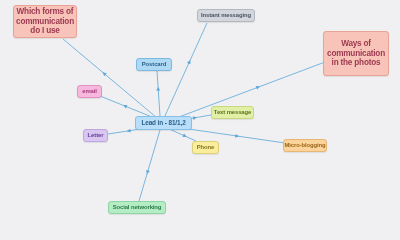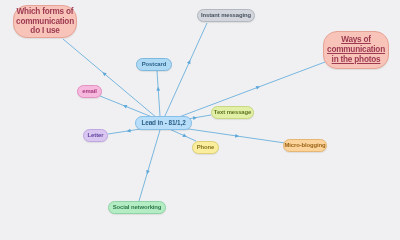--- a/index.html
+++ b/index.html
@@ -23,21 +23,21 @@
     position: absolute;
     left: 0;
     top: 0;
     width: 400px;
     height: 226px;
     pointer-events: none;
   }
   .node {
     position: absolute;
     box-sizing: border-box;
-    border-radius: 14px;
+    border-radius: 3px;
     border: 1px solid rgba(0,0,0,0.18);
     display: flex;
     align-items: center;
     justify-content: center;
     text-align: center;
     line-height: 1.18;
     white-space: pre-line;
     letter-spacing: -0.1px;
     box-shadow: 0 1px 1px rgba(0,0,0,0.08);
   }
@@ -96,21 +96,21 @@
         <polygon points="239.0267466660578,136.32012558395712 234.95345110131393,137.6482307161804 235.499850232263,133.88771905023677" fill="#5ba7d9"></polygon>
         <line x1="160" y1="130" x2="139" y2="201" stroke="#5ba7d9" stroke-width="0.8"></line>
         <polygon points="146.91238898604908,174.248589618596 146.1795471167488,170.02738803674745 149.82349728883153,171.10517611581415" fill="#5ba7d9"></polygon>
       </g>
   </svg>
 
   <div id="nodes">
       <div class="node title" style="left: 13px; top: 5px; width: 64px; height: 33px;">Which forms of
 communication
 do I use</div>
-      <div class="node title" style="left: 323px; top: 31px; width: 66px; height: 38px; text-decoration: underline;">Ways of
+      <div class="node title" style="left: 323px; top: 31px; width: 66px; height: 45px;">Ways of
 communication
 in the photos</div>
       <div class="node leaf blue" style="left: 136px; top: 58px; width: 36px; height: 13px;">Postcard</div>
       <div class="node leaf gray" style="left: 197px; top: 9px; width: 58px; height: 13px;">Instant messaging</div>
       <div class="node leaf pink" style="left: 77px; top: 85px; width: 25px; height: 13px;">email</div>
       <div class="node leaf purple" style="left: 83px; top: 129px; width: 25px; height: 13px;">Letter</div>
       <div class="node leaf lime" style="left: 211px; top: 106px; width: 43px; height: 13px;">Text message</div>
       <div class="node leaf yellow" style="left: 192px; top: 141px; width: 27px; height: 13px;">Phone</div>
       <div class="node leaf orange" style="left: 283px; top: 139px; width: 44px; height: 13px;">Micro-blogging</div>
       <div class="node leaf green" style="left: 108px; top: 201px; width: 58px; height: 13px;">Social networking</div>

